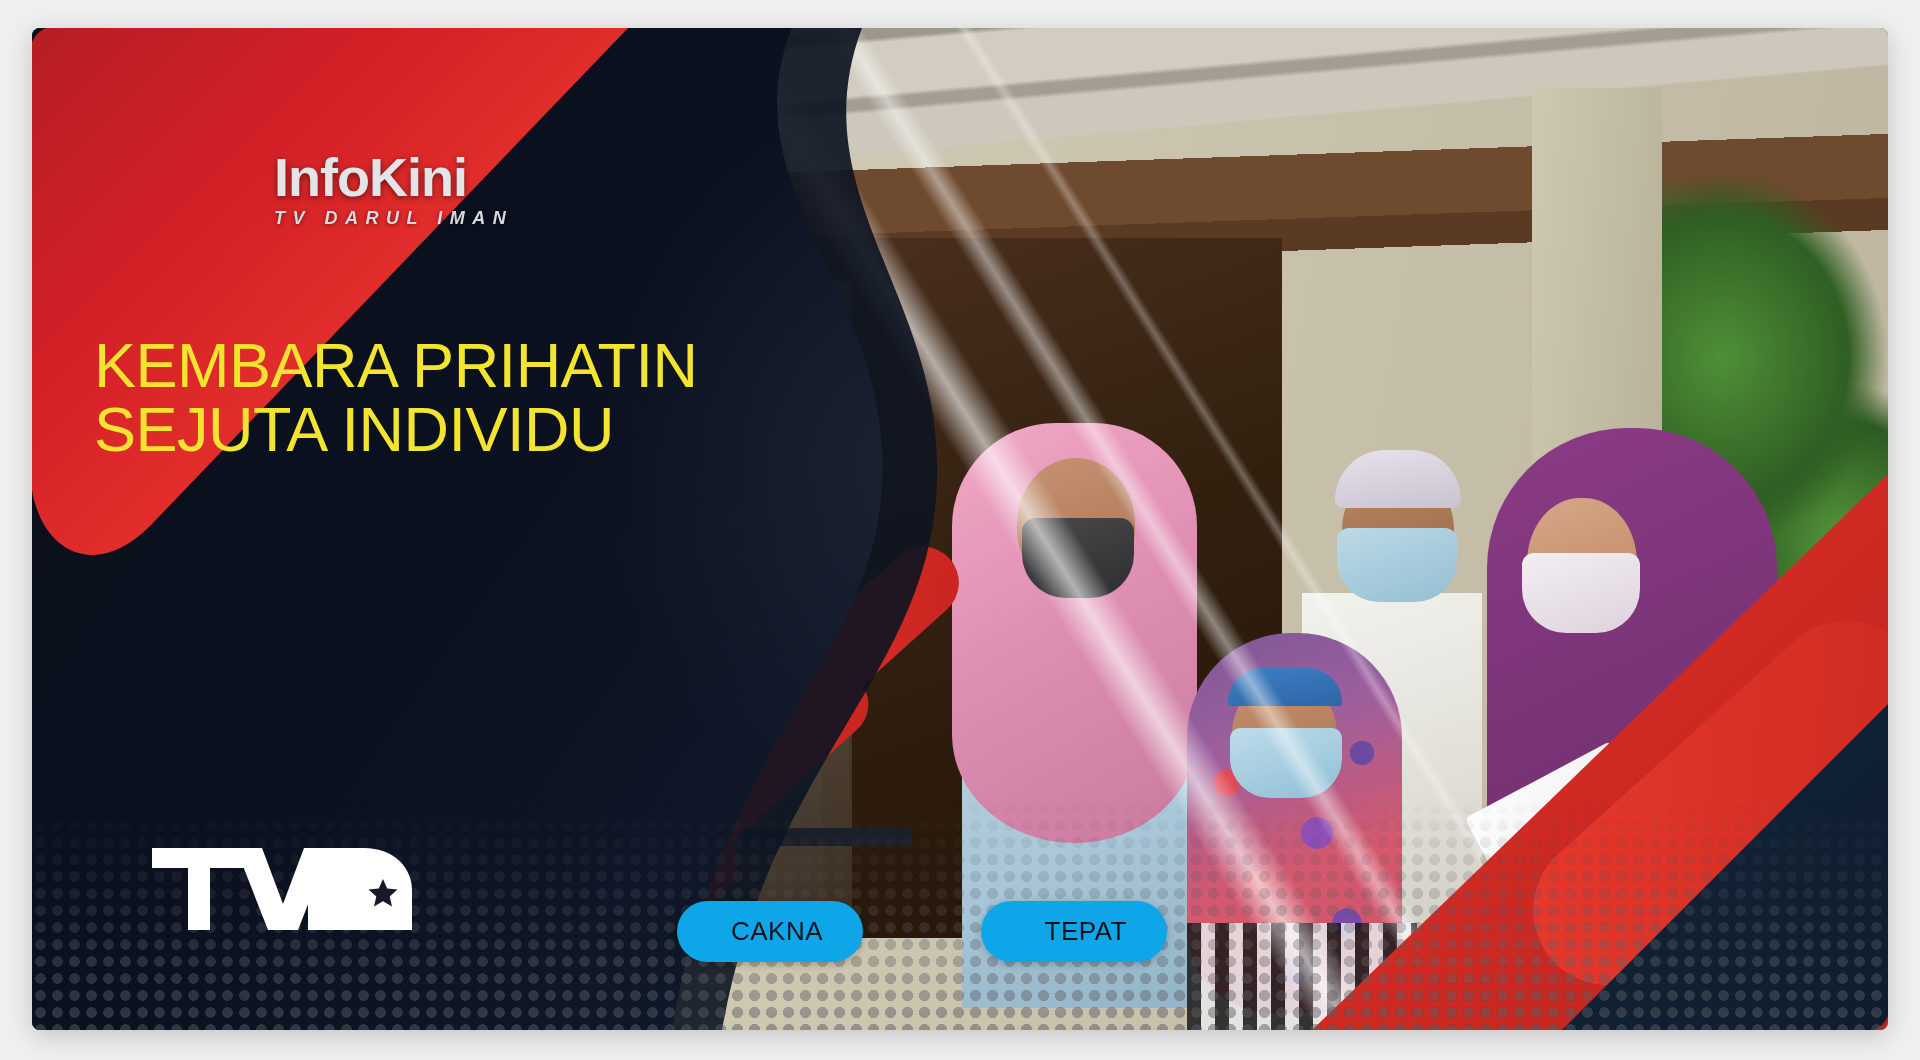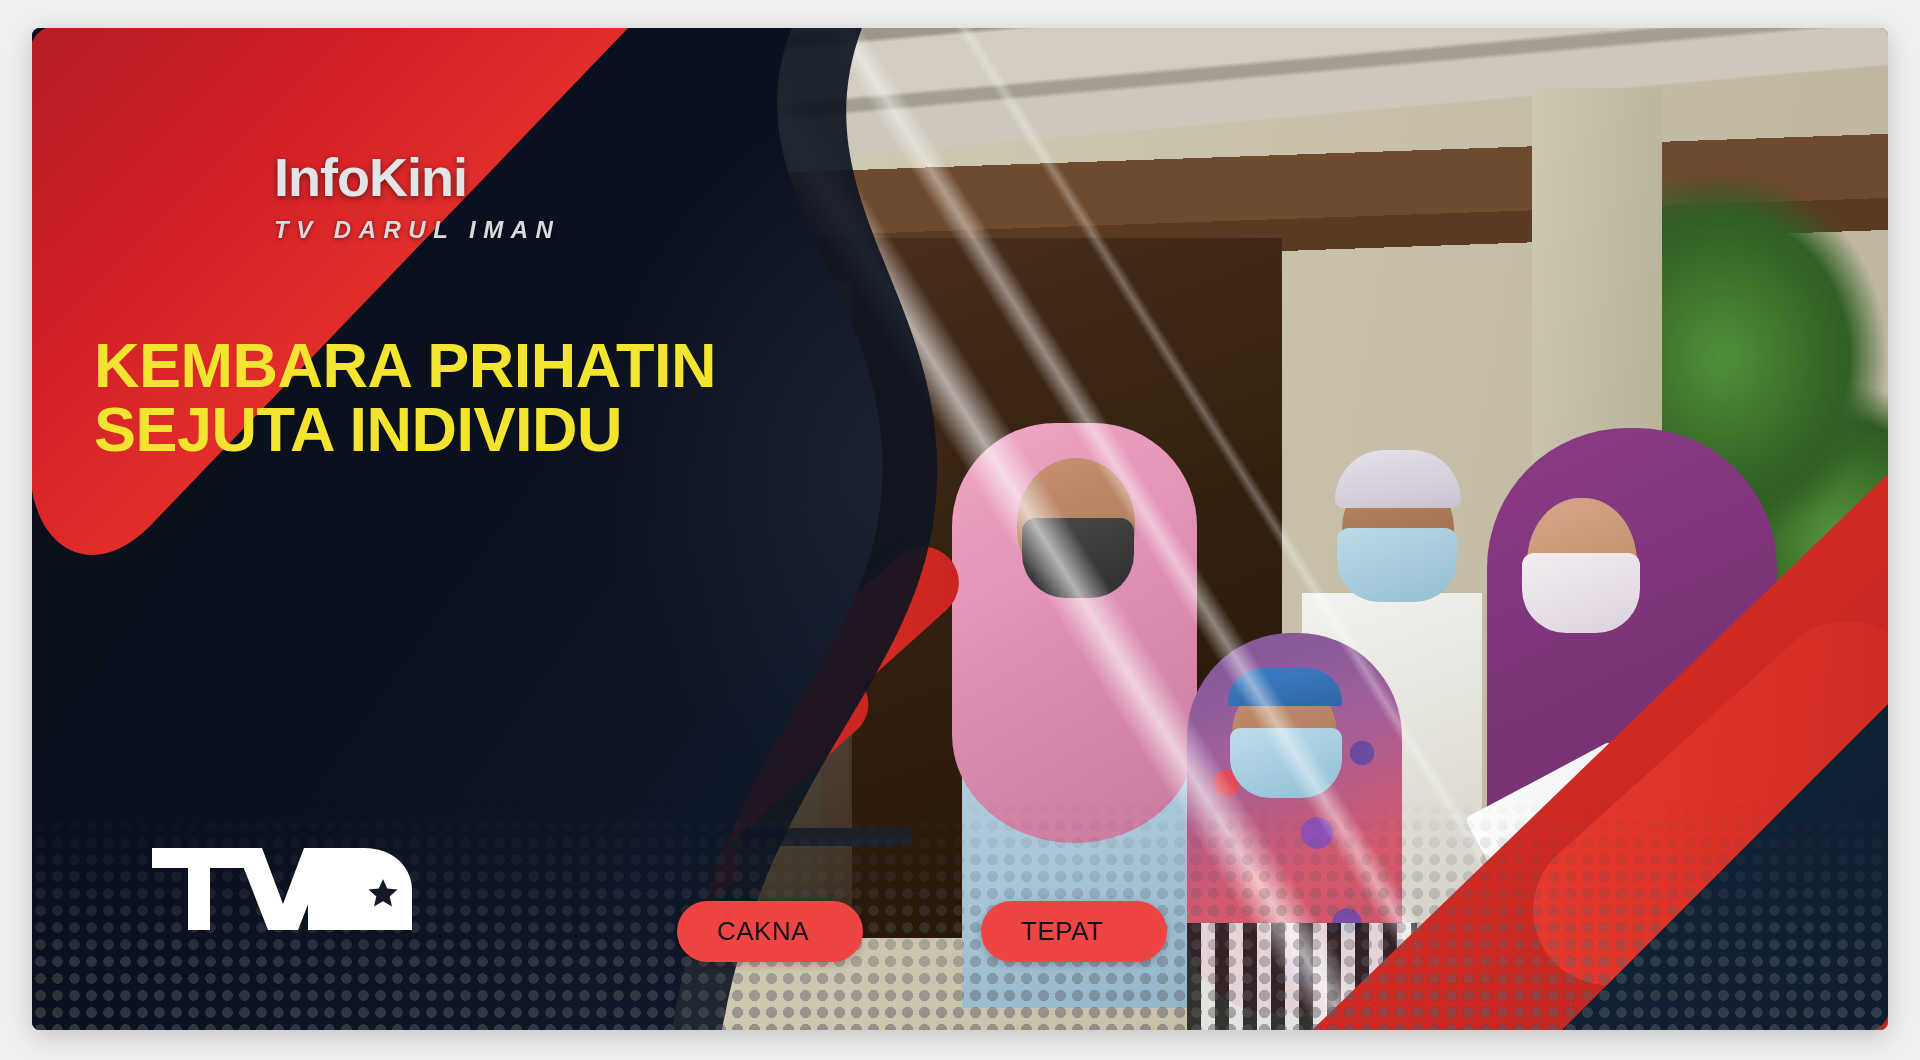--- a/index.html
+++ b/index.html
@@ -262,52 +262,52 @@
   }
 
   
   #brand { position: absolute; left: 242px; top: 122px; }
   #brand-name {
     font-size: 54px; font-weight: bold; color: #e3e4e6;
     letter-spacing: -1px; line-height: 1;
     text-shadow: 0 2px 6px rgba(0,0,0,.5);
   }
   #brand-sub {
-    margin-top: 12px;
-    font-size: 24px; font-style: italic; font-weight: bold;
+    margin-top: 4px;
+    font-size: 18px; font-style: italic; font-weight: bold;
     color: #d8dade; letter-spacing: 7.5px;
     text-shadow: 0 1px 4px rgba(0,0,0,.5);
   }
 
   #headline {
     position: absolute; left: 62px; top: 305px; width: 680px;
     color: #f3e52f;
-    font-size: 63px; font-weight: bold; line-height: 1.02;
+    font-size: 63px; font-weight: normal; line-height: 1.02;
     letter-spacing: -0.5px;
   }
   #headline .hl-line { display: block; white-space: nowrap; }
 
   
   #tvd { position: absolute; left: 118px; top: 818px; height: 86px; }
   #tvd svg { display: block; }
 
   
   #pills {
     position: absolute; left: 645px; bottom: 68px;
     display: flex; gap: 118px; align-items: center;
   }
   .pill {
-    background: #ef4444;
+    background: #0ea5e9;
     color: #12151c;
     border-radius: 40px;
     padding: 15px 40px;
     font-size: 26px;
     letter-spacing: 0.5px;
     min-width: 186px;
-    text-align: left;
+    text-align: right;
     box-shadow: 0 2px 8px rgba(0,0,0,.22);
     cursor: pointer;
   }
 </style>
 </head>
 <body>
 
 <div id="card">
 
   <div id="photo">

